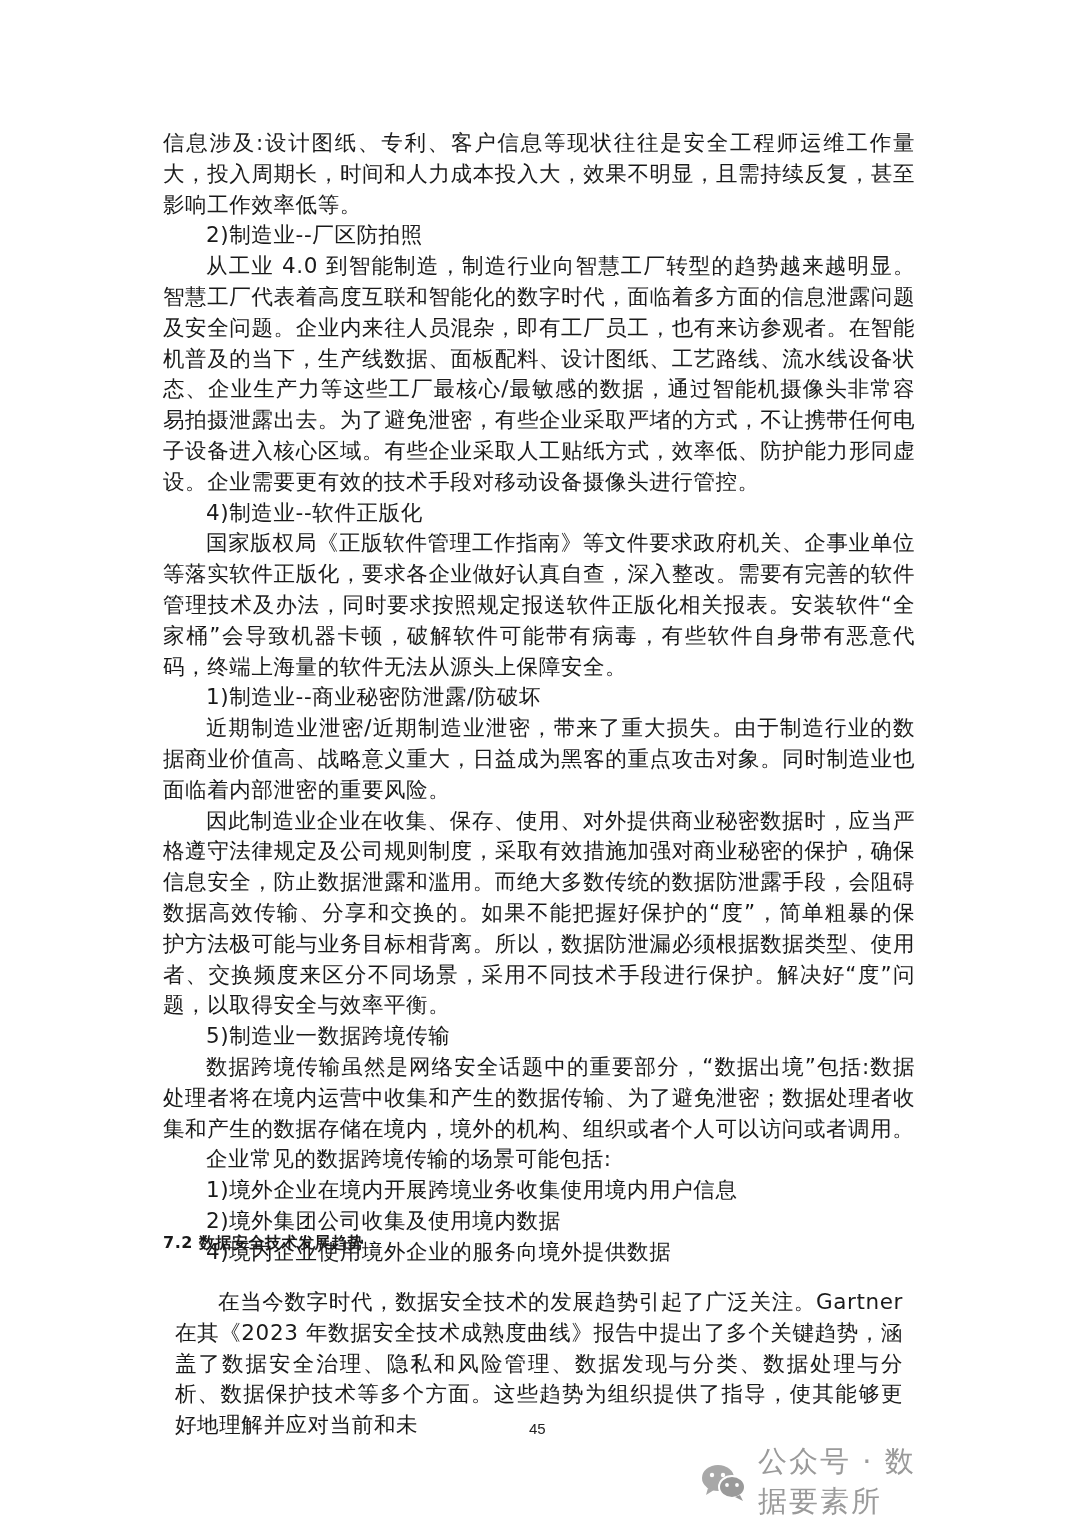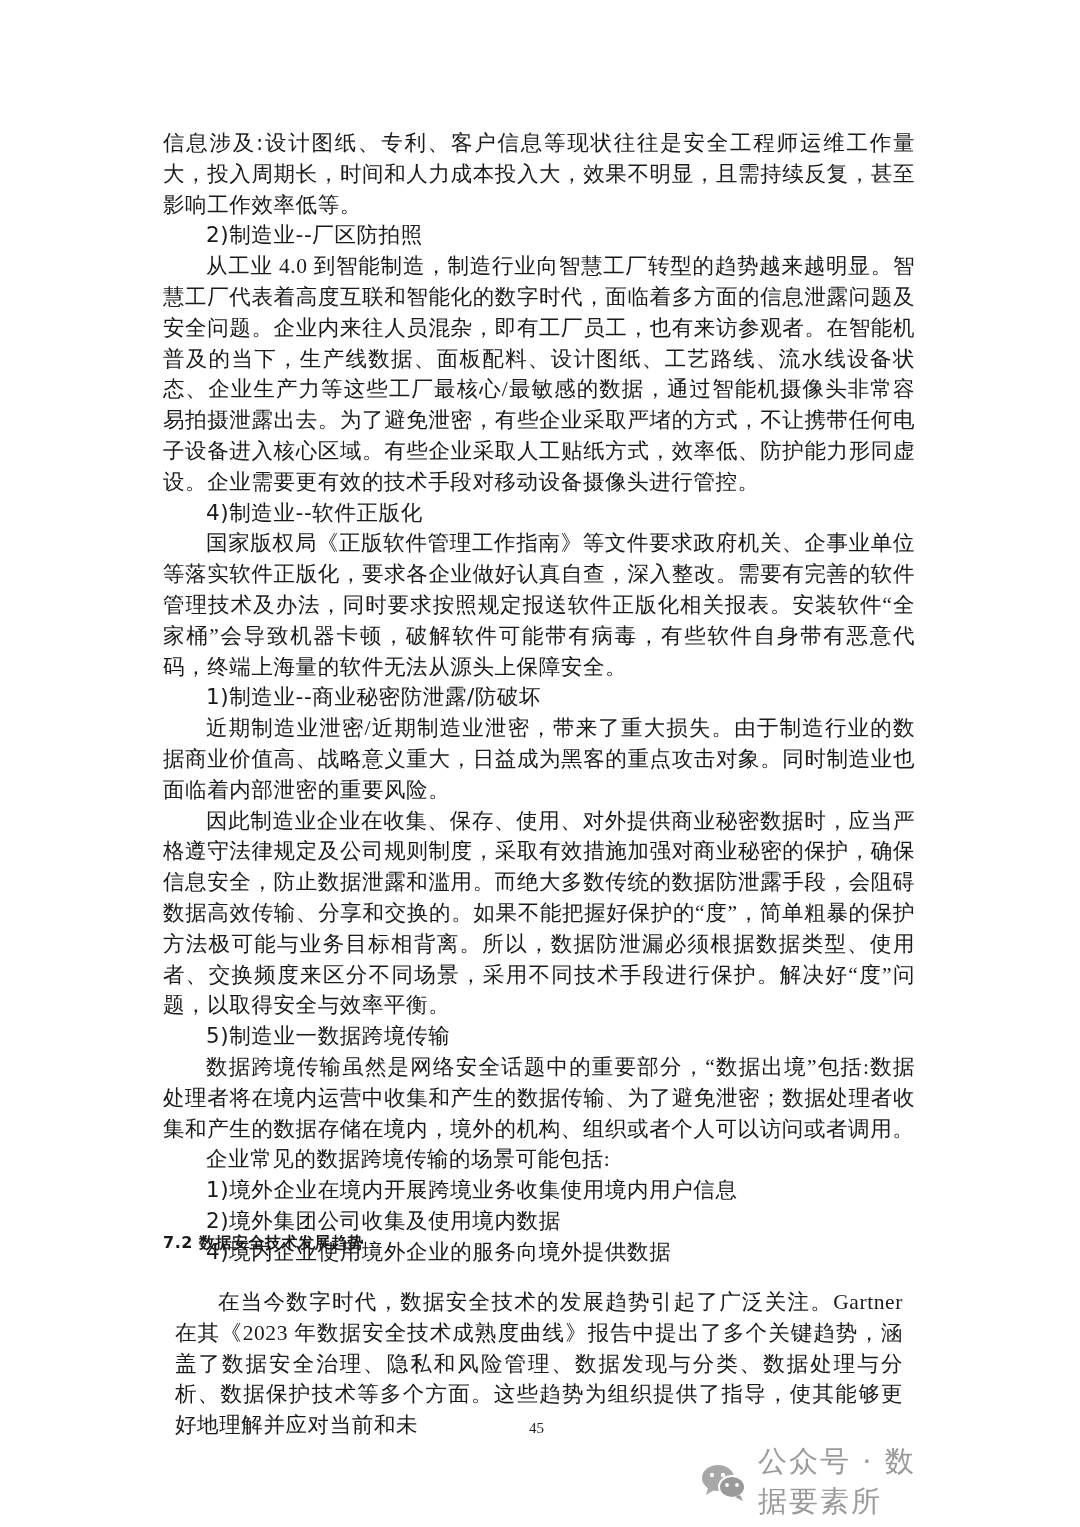--- a/index.html
+++ b/index.html
@@ -8,39 +8,39 @@
     font-family: "DejaVu Sans", "Liberation Sans", sans-serif;
     color: #1a1a1a;
   }
   .page { position: absolute; left: 0; top: 0; width: 928px; height: 1527px; }
   .body-text {
     position: absolute; left: 163px; width: 752px; top: 128px;
     font-size: 21.5px; line-height: 30.8px; letter-spacing: 0.6px;
     text-align: justify; text-justify: inter-character;
   }
   .body-text p { margin: 0; }
-  .indent { text-indent: 43px; font-family: Liberation Serif, serif; }
+  .indent { text-indent: 43px; }
   .noindent { text-indent: 0; }
   .sub-heading { text-indent: 43px; }
   .list-item { padding-left: 43px; }
   .section-heading {
     position: absolute; left: 163px; top: 1233px;
     font-size: 16px; font-weight: bold; letter-spacing: 0.5px;
     font-family: "DejaVu Sans", sans-serif;
   }
   .section-body {
     position: absolute; left: 163px; width: 752px; top: 1275px;
     font-size: 21.5px; line-height: 30.8px; letter-spacing: 0.6px;
     text-align: justify; text-justify: inter-character;
   }
   .section-body p { margin: 12px; }
   .page-number {
     position: absolute; left: 529px; top: 1420px;
     font-size: 15px; color: #222;
-    font-family: Liberation Serif, serif;
+    font-family: Liberation Sans, sans-serif;
   }
   .watermark {
     position: absolute; left: 700px; top: 1460px; height: 44px;
     display: flex; align-items: center; gap: 10px;
     color: #9a9a9a; font-size: 29px; letter-spacing: 2px;
   }
   .wechat-icon { width: 48px; height: 40px; position: relative; }
 </style>
 </head>
 <body>

